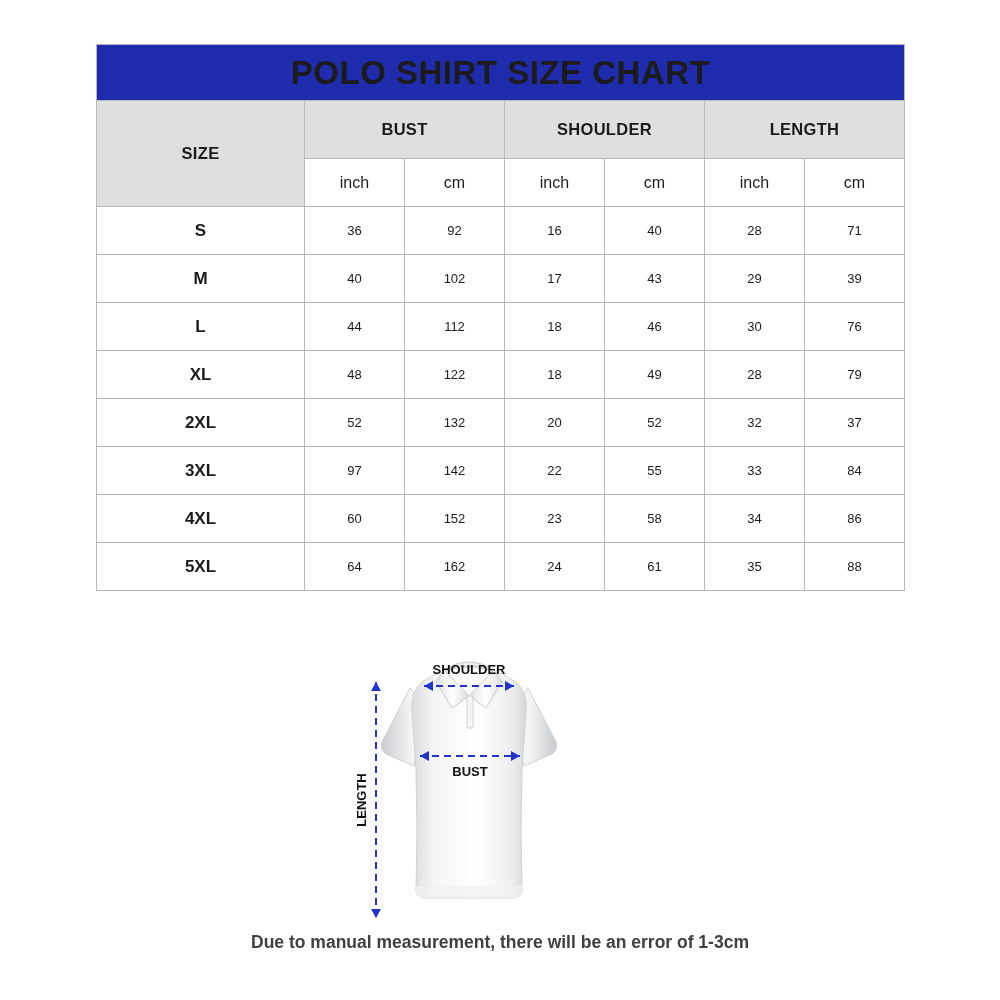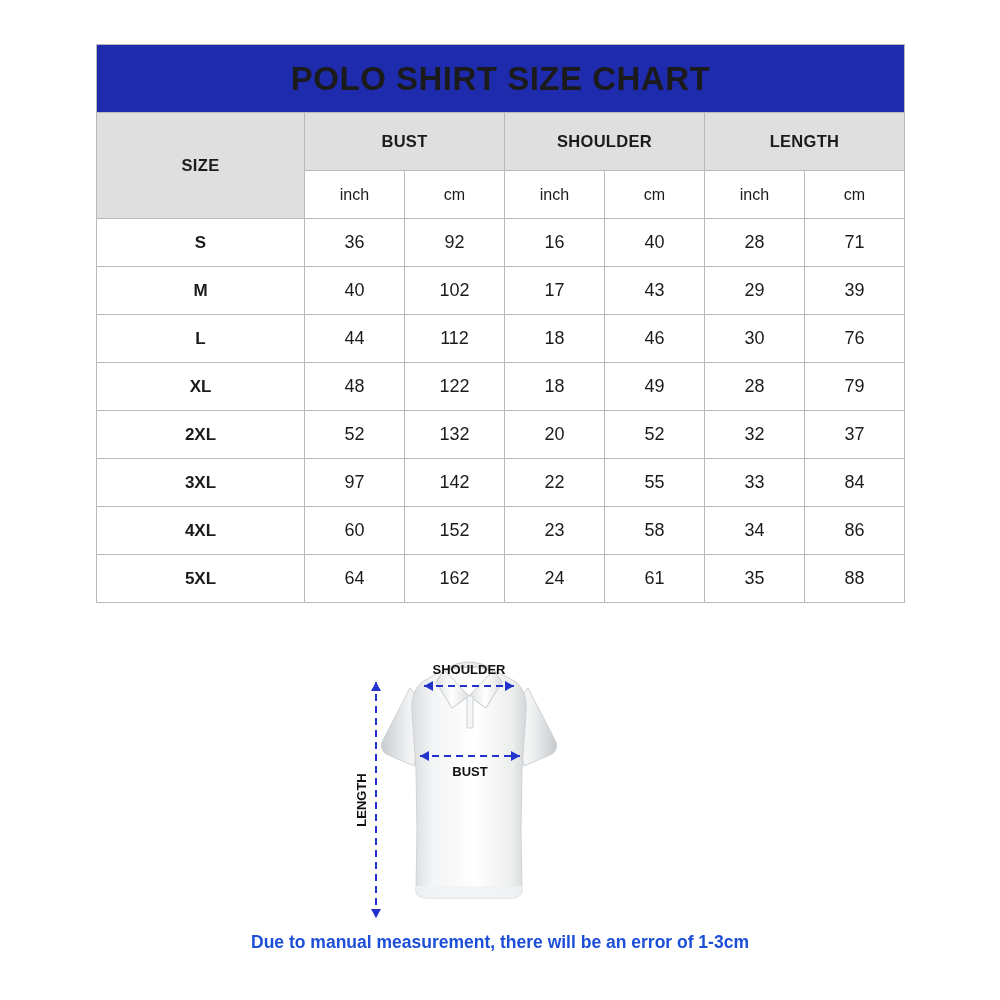--- a/index.html
+++ b/index.html
@@ -32,40 +32,40 @@
     text-align: center;
     vertical-align: middle;
     color: #1b1b1b;
   }
   .title-row th {
     background: #1f2bad;
     color: #ffffff;
     font-size: 33px;
     font-weight: bold;
     letter-spacing: 0.5px;
-    height: 68px;
+    height: 56px;
     border: 1px solid #1f2bad;
     padding: 0;
   }
   .group-row th {
     background: #dfdfdf;
     font-size: 16.5px;
     font-weight: bold;
     height: 58px;
     letter-spacing: 0.3px;
   }
   .unit-row td {
     font-size: 16px;
     font-weight: normal;
     height: 48px;
     background: #ffffff;
   }
   tbody td {
     height: 48px;
-    font-size: 18px;
+    font-size: 13px;
     background: #ffffff;
   }
   tbody td.size-cell {
     font-weight: bold;
     font-size: 17px;
   }
 
   
   col.c-size { width: 208px; }
   col.c-val  { width: 100px; }
@@ -76,21 +76,21 @@
     left: 340px; top: 630px;
     width: 320px; height: 300px;
   }
   .illu svg { display: block; }
 
   .note {
     position: absolute;
     left: 0; top: 932px;
     width: 1000px;
     text-align: center;
-    color: #1d4ed8;
+    color: #404040;
     font-size: 17.5px;
     font-weight: bold;
   }
 </style>
 </head>
 <body>
 
 <div id="page">
 
   <div class="chart-wrap">

